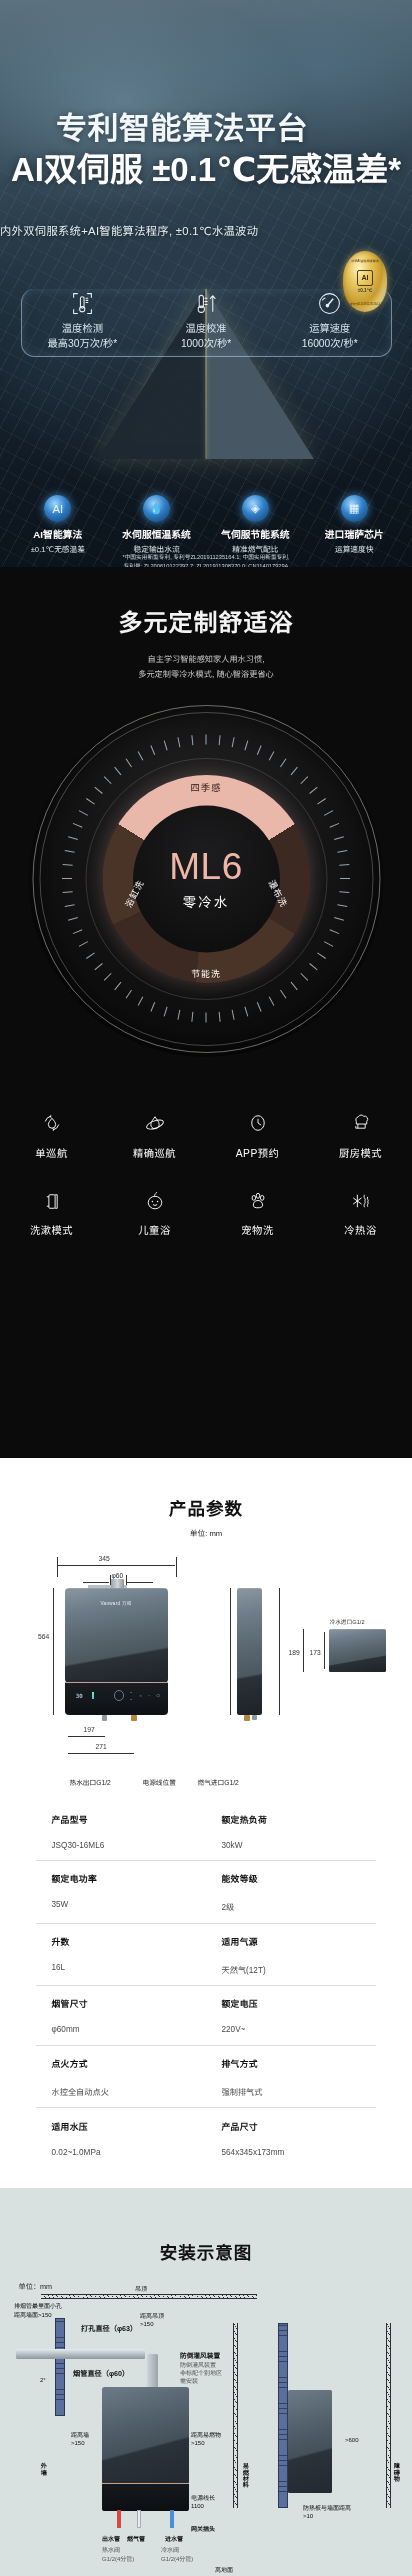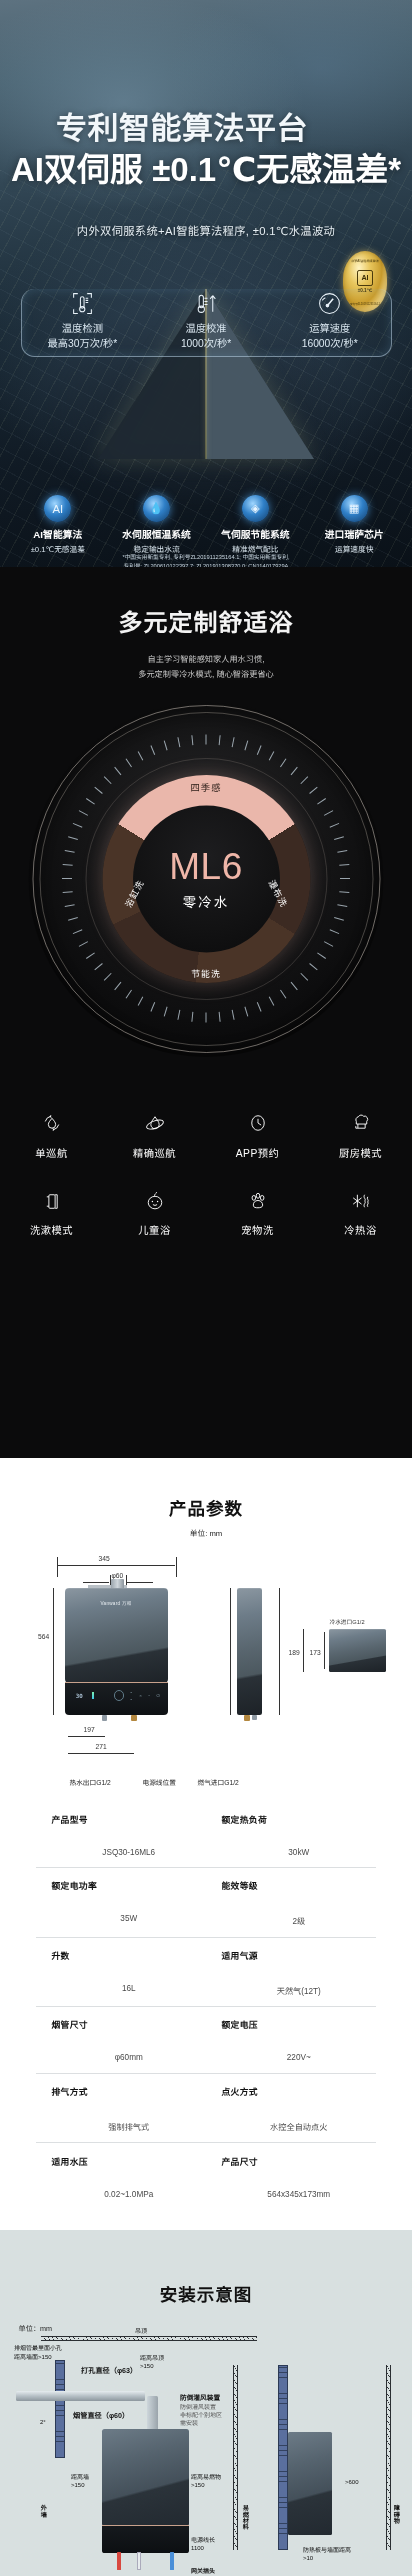--- a/index.html
+++ b/index.html
@@ -54,21 +54,21 @@
     position:absolute; top:112px; left:0; width:364px; text-align:center;
     color:#f2f7fa; font-size:31px; line-height:1.12; font-weight:700;
     letter-spacing:0.5px; text-shadow:0 1px 7.2px rgba(0,0,0,.45);
   }
   .hero-title-2 {
     position:absolute; top:152px; left:0; width:412px; text-align:center;
     color:#ffffff; font-size:33px; line-height:1.1; font-weight:700;
     letter-spacing:0px; text-shadow:0 1px 8.2px rgba(0,0,0,.5);
   }
   .hero-sub {
-    position:absolute; top:222px; left:0; width:412px; text-align:center;
+    position:absolute; top:222px; left:0; width:412px; text-align:left;
     color:#e6eef3; font-size:11.3px; letter-spacing:0.3px;
     text-shadow:0 0.5px 4.1px rgba(0,0,0,.55);
   }
   .ai-seal{
     position:absolute; right:25px; top:251px; width:44px; height:61px;
     border-radius:50%/46%;
     background:
       radial-gradient(ellipse at 36% 28%, #fff3c0 0%, #e8c65d 28%, #c99c2c 58%, #f4dd92 78%, #b98c22 100%);
     box-shadow:0 0 7.2px rgba(230,200,110,.55), inset 0 0 5.2px rgba(120,85,10,.5);
     display:flex; flex-direction:column; align-items:center; justify-content:center;
@@ -208,21 +208,21 @@
     position:relative; width:371px; margin:3.1px auto 0;
     font-size:6.7px; color:#222;
   }
   .caption-row span{ position:absolute; white-space:nowrap; }
 
   .ptable{ width:340px; margin:13.4px auto 0; }
   .prow{ display:flex; border-bottom:0.5px solid #dcdfe1; padding:11.3px 0 10.3px; }
   .prow:last-child{ border-bottom:none; }
   .pcell{ width:50%; padding-left:15.5px; }
   .pk{ font-size:8.8px; font-weight:700; color:#111; letter-spacing:0.3px; }
-  .pv{ font-size:8.2px; color:#4a4a4a; margin-top:22px;text-align:center; }
+  .pv{ font-size:8.2px; color:#4a4a4a; margin-top:15px; }
 
   
   .install{
     width:412px; background:#d8e0e0; padding:28px 0 23px; position:relative;
   }
   .inst-title{ text-align:center; font-size:17.5px; font-weight:700; color:#111; letter-spacing:1px;margin-top:23px;}
   .inst-unit{ font-size:7.2px; color:#222; margin:17.5px 0 0 18.5px;}
   .inst-canvas{ position:relative; width:392px; height:242px; margin:2.1px auto 0; }
   .hatch-h{
     position:absolute; height:5.2px;
@@ -608,26 +608,26 @@
             <div class="pk">烟管尺寸</div>
             <div class="pv">φ60mm</div>
           </div>
           <div class="pcell">
             <div class="pk">额定电压</div>
             <div class="pv">220V~</div>
           </div>
         </div>
         <div class="prow">
           <div class="pcell">
+            <div class="pk">点火方式</div>
+            <div class="pv">水控全自动点火</div>
+          </div>
+          <div class="pcell">
             <div class="pk">排气方式</div>
             <div class="pv">强制排气式</div>
-          </div>
-          <div class="pcell">
-            <div class="pk">点火方式</div>
-            <div class="pv">水控全自动点火</div>
           </div>
         </div>
         <div class="prow">
           <div class="pcell">
             <div class="pk">适用水压</div>
             <div class="pv">0.02~1.0MPa</div>
           </div>
           <div class="pcell">
             <div class="pk">产品尺寸</div>
             <div class="pv">564x345x173mm</div>

